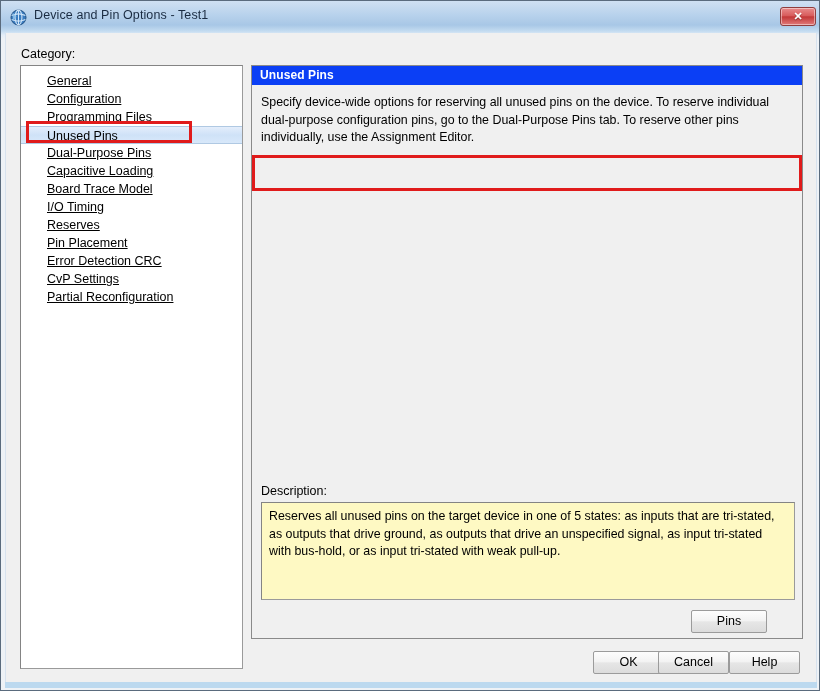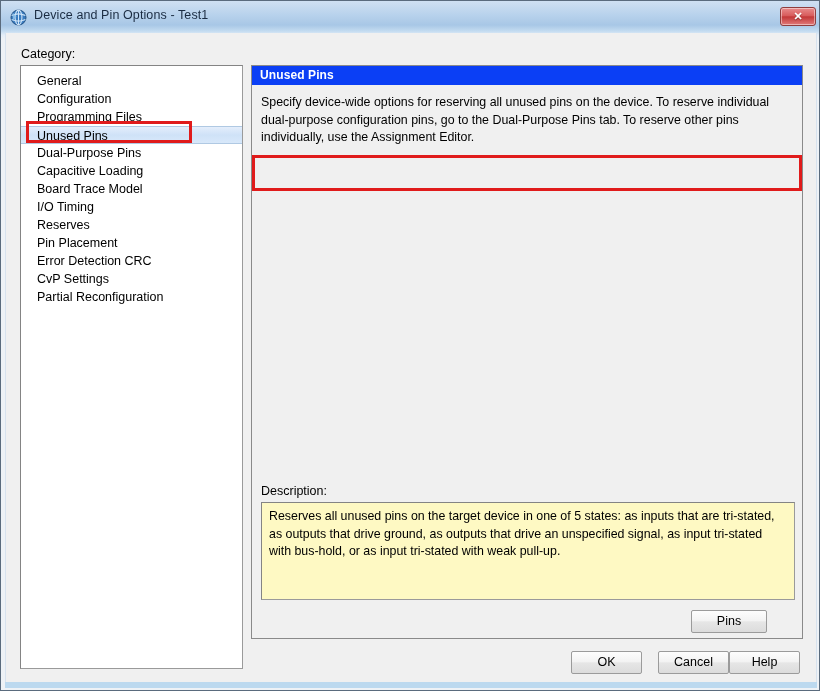--- a/index.html
+++ b/index.html
@@ -102,26 +102,27 @@
     background: #ffffff;
     border: 1px solid #9a9a9a;
     border-top-color: #848484;
     border-left-color: #848484;
     overflow: hidden;
   }
   .cat-item {
     position: relative;
     height: 18px;
     line-height: 18px;
-    padding-left: 16px;
+    padding-left: 26px;
     font-size: 12.5px;
     color: #000;
     white-space: nowrap;
     cursor: default;
     box-sizing: border-box;
+    text-decoration: underline;
   }
   .cat-item:first-child { margin-top: 6px; }
   .cat-item.selected {
     background: linear-gradient(to bottom, #e4eefb 0%, #cfe2f7 50%, #d8e8fa 100%);
     border: 1px solid #b0c9e3;
     border-left: none;
     border-right: none;
   }
 
   
@@ -245,21 +246,21 @@
     border-radius: 2px;
     background: linear-gradient(to bottom, #fdfdfd 0%, #f3f3f3 46%, #e6e6e6 52%, #dcdcdc 100%);
     color: #000;
     font-size: 12.5px;
     font-family: "Liberation Sans", sans-serif;
     line-height: 21px;
     text-align: center;
     cursor: pointer;
   }
   #btn-reset  { left: 439px; top: 544px; width: 76px; }
-  #btn-ok     { left: 570px; top: 650px; width: 71px; }
+  #btn-ok     { left: 592px; top: 650px; width: 71px; }
   #btn-cancel { left: 647px; top: 650px; width: 71px; margin-left: 10px; }
   #btn-help   { left: 728px; top: 650px; width: 71px; }
 
   
   .footer-strip {
     position: absolute;
     left: 4px; bottom: 2px;
     width: 812px;
     height: 6px;
     background: #bcd9ef;

